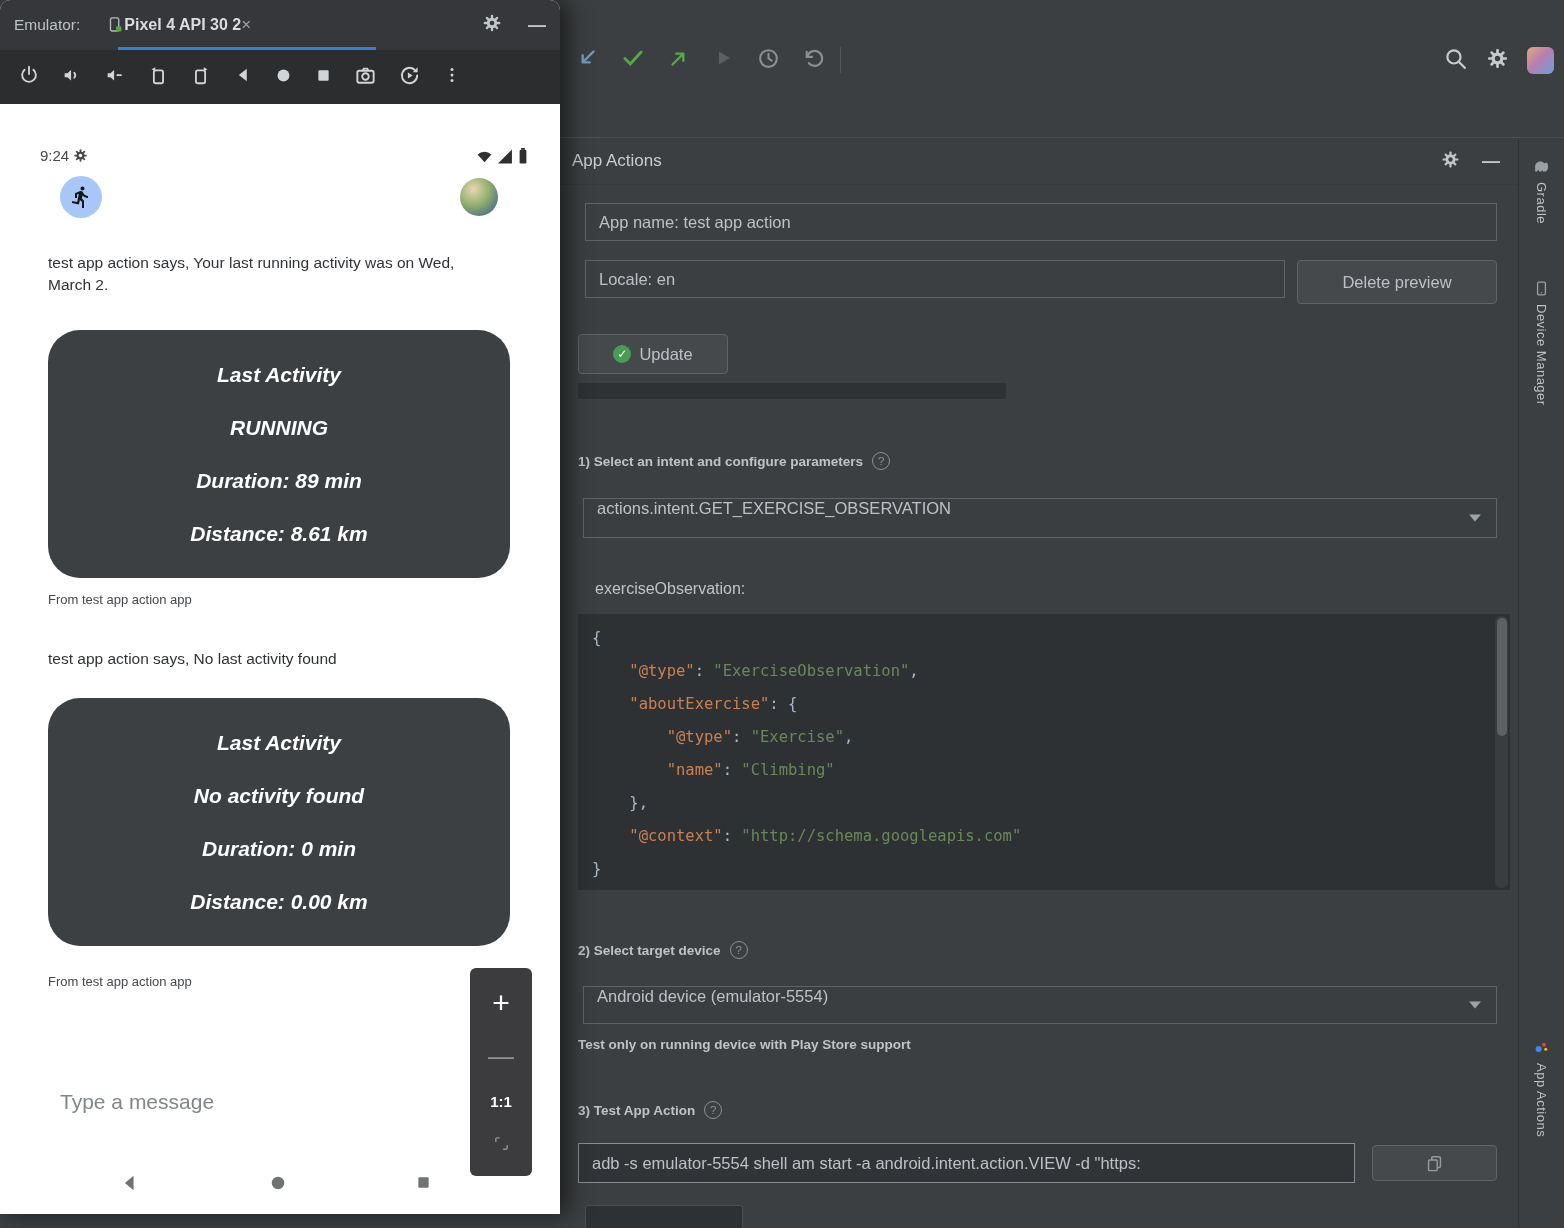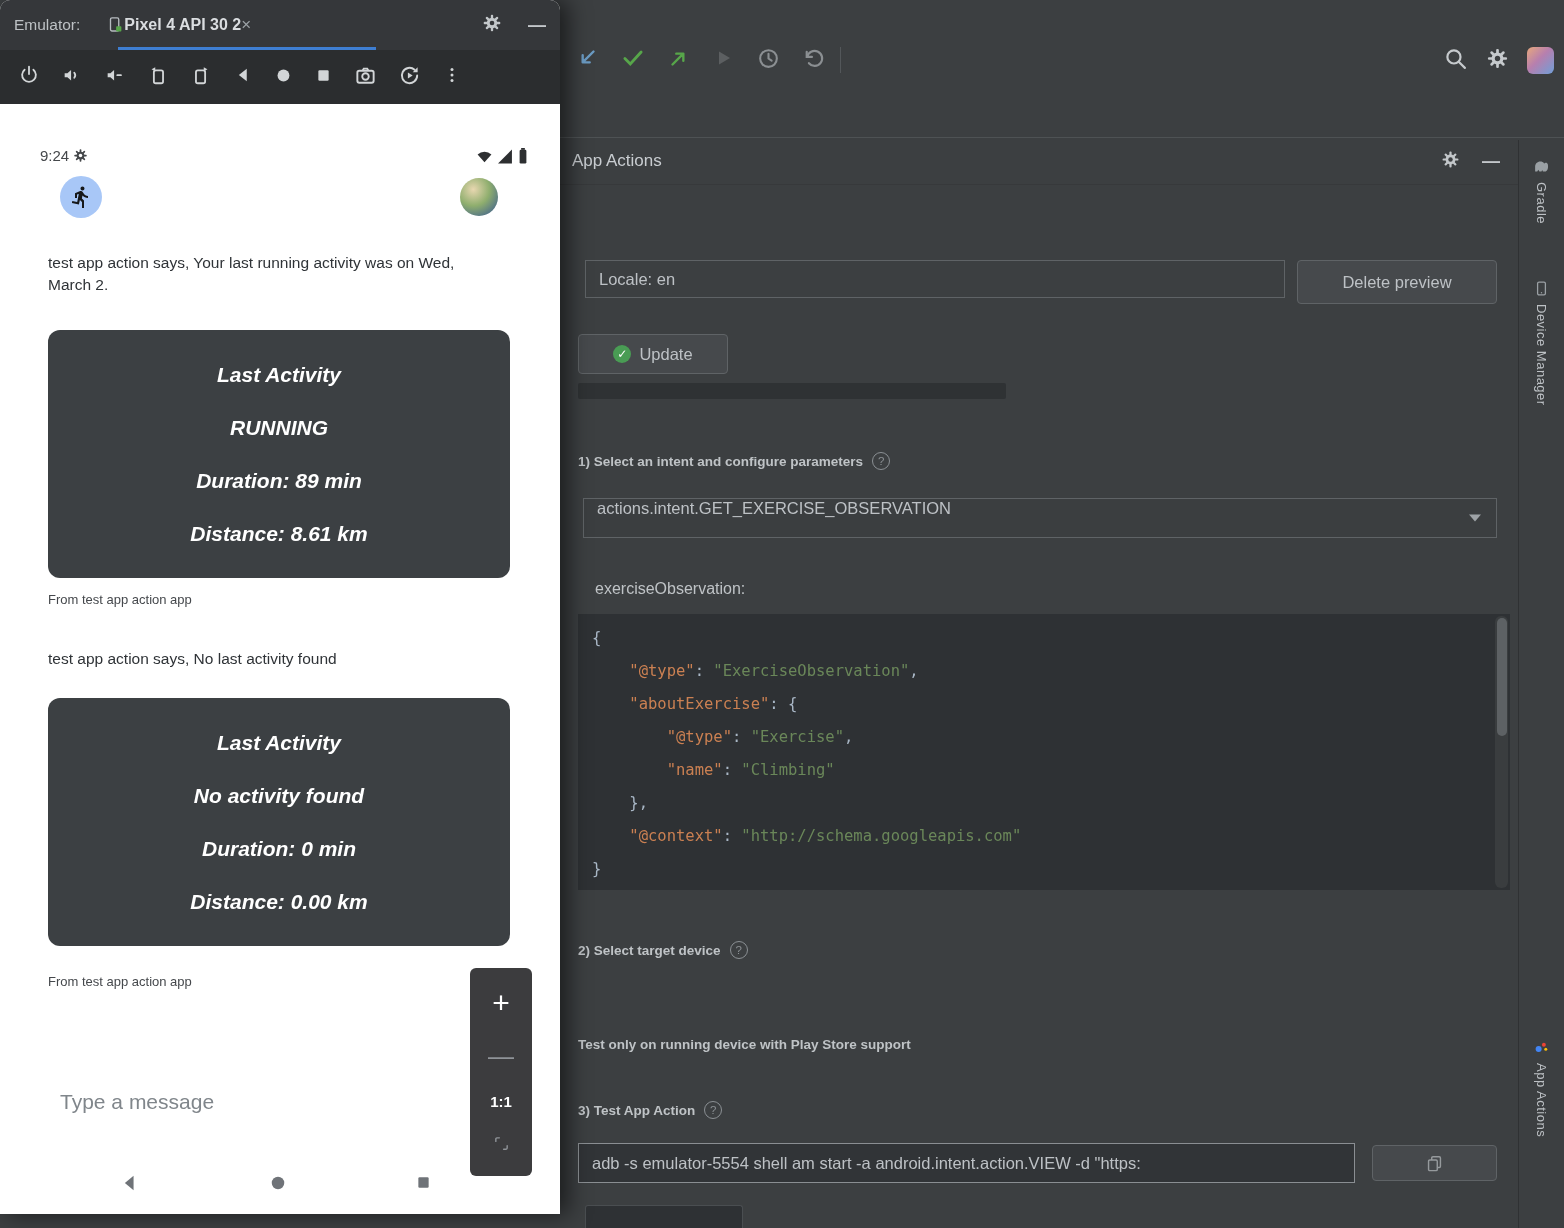--- a/index.html
+++ b/index.html
@@ -72,21 +72,21 @@
   .phone { position:absolute; left:0; top:140px; right:0; bottom:0; background:#fff; }
   .pstat-time { position:absolute; left:40px; top:7px; color:#45484b; font-size:15px; font-weight:400; display:flex; align-items:center; gap:4px; }
   .pstat-right { position:absolute; right:32px; top:8px; display:flex; align-items:center; gap:5px; }
 
   .asst-avatar { position:absolute; left:60px; top:36px; width:42px; height:42px; border-radius:50%; background:#a8c7f7; display:flex; align-items:center; justify-content:center; }
   .user-avatar { position:absolute; left:460px; top:38px; width:38px; height:38px; border-radius:50%; background:radial-gradient(circle at 35% 30%, #e8d7b0 0%, #8fae6e 45%, #4a6b8a 85%); }
 
   .msg { position:absolute; left:48px; width:430px; color:#2f3337; font-size:15.5px; line-height:1.42; }
   .from-label { position:absolute; left:48px; color:#45484c; font-size:13px; }
 
-  .activity-card { position:absolute; left:48px; width:462px; height:248px; background:#3c4043; border-radius:12px; color:#fff; font-style:italic; font-weight:bold; font-size:21px; display:flex; flex-direction:column; align-items:center; justify-content:center; gap:29px; }
+  .activity-card { position:absolute; left:48px; width:462px; height:248px; background:#3c4043; border-radius:32px; color:#fff; font-style:italic; font-weight:bold; font-size:21px; display:flex; flex-direction:column; align-items:center; justify-content:center; gap:29px; }
 
   .zoom-panel { position:absolute; left:470px; top:828px; width:62px; height:208px; background:#3c3c3e; border-radius:6px; display:flex; flex-direction:column; align-items:center; justify-content:space-around; padding:8px 0; z-index:3; }
   .zoom-plus { color:#fff; font-size:30px; line-height:1; }
   .zoom-minus { color:#8f9398; font-size:26px; line-height:1; }
   .zoom-ratio { color:#fff; font-size:15px; font-weight:bold;text-align:right; }
 
   .type-msg { position:absolute; left:60px; top:950px; color:#80868b; font-size:21px; }
   .pnav { position:absolute; left:0; right:0; top:1022px; height:52px; background:#fff; }
 </style>
 </head>
@@ -169,20 +169,21 @@
                 <rect x="10.6" y="2" width="2.8" height="20" rx="1.2" transform="rotate(135 12 12)"></rect>
                 <circle cx="12" cy="12" r="6.2"></circle>
               </g>
               <circle cx="12" cy="12" r="2.8" fill="#3c3f41"></circle>
             </svg>
         </span>
         <span class="minus-glyph">—</span>
       </span>
     </div>
 
+    <div class="field" style="left:25px; top:203px; width:912px; height:38px;">App name: test app action</div>
     <div class="field" style="left:25px; top:260px; width:700px; height:38px;">Locale: en</div>
     <div class="btn" style="left:737px; top:260px; width:200px; height:44px;">Delete preview</div>
 
     <div class="btn" style="left:18px; top:334px; width:150px; height:40px;">
       <span class="check-badge">✓</span>
       <span>Update</span>
     </div>
 
     <div class="dim-strip" style="left:18px; top:383px; width:428px; height:16px;"></div>
 
@@ -212,20 +213,24 @@
       <div class="code-track">
           <div class="code-thumb"></div>
         </div>
     </div>
 
     <div class="section-label" style="left:18px; top:941px;">
       <span>2) Select target device</span>
       <span class="help-circle">?</span>
     </div>
 
+    <div class="combo" style="left:23px; top:986px; width:914px; height:38px;">
+      <span>Android device (emulator-5554)</span>
+      <span class="combo-arrow"></span>
+    </div>
 
     <div class="note-label" style="left:18px; top:1037px;">Test only on running device with Play Store support</div>
 
     <div class="section-label" style="left:18px; top:1101px;">
       <span>3) Test App Action</span>
       <span class="help-circle">?</span>
     </div>
 
     <div class="field adb-field" style="left:18px; top:1143px; width:777px; height:40px;">adb -s emulator-5554 shell am start -a android.intent.action.VIEW -d "https:</div>
     <div class="copy-btn" style="left:812px; top:1145px; width:125px; height:36px;">

